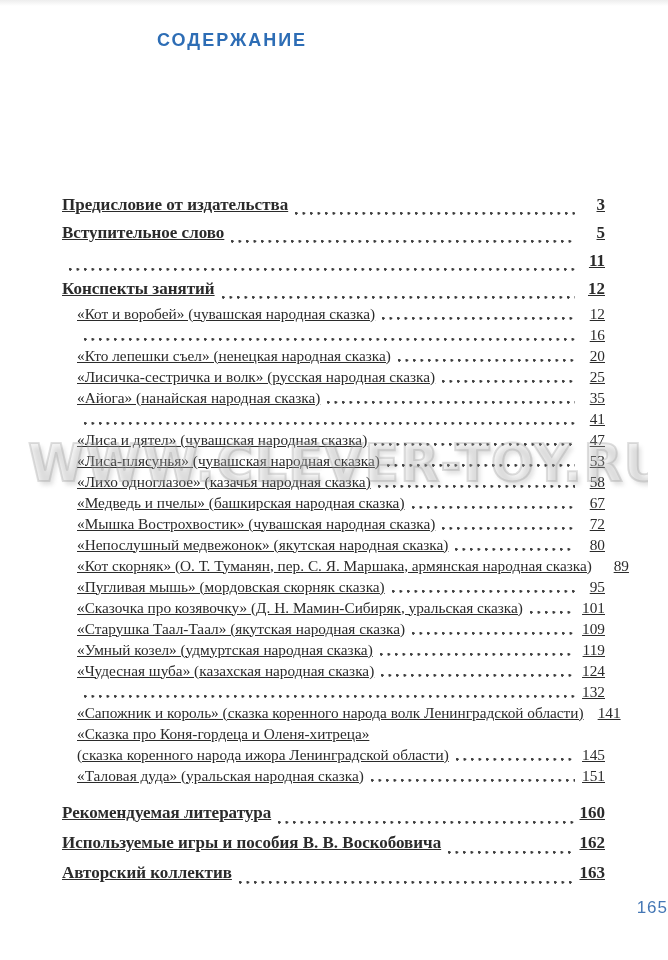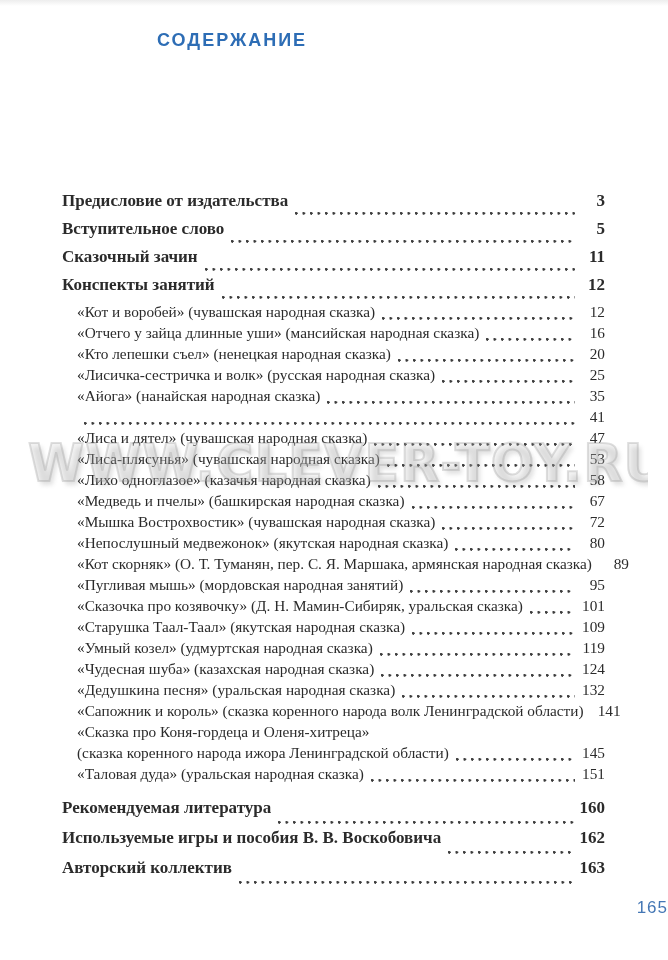--- a/index.html
+++ b/index.html
@@ -25,22 +25,23 @@
     font-size: 18px;
     font-weight: 600;
     letter-spacing: 2px;
     color: #2d6db5;
   }
   .toc {
     margin: 140px 63px 0 62px; 
   }
   .row {
     display: flex;
-    align-items: flex-start;
+    align-items: center;
     white-space: nowrap;
+    text-decoration: underline;
   }
   .row.section {
     height: 28px;
     font-size: 17px;
     font-weight: bold;
   }
   .row.item {
     height: 21px;
     font-size: 15.3px;
     padding-left: 15px;
@@ -116,36 +117,34 @@
     <span class="lbl">Предисловие от издательства</span>
     <span class="dots"></span>
     <span class="pg">3</span>
   </div>
       <div class="row section">
     <span class="lbl">Вступительное слово</span>
     <span class="dots"></span>
     <span class="pg">5</span>
   </div>
       <div class="row section">
-    <span class="lbl">Сказочный зачин</span>
     <span class="dots"></span>
     <span class="pg">11</span>
   </div>
       <div class="row section">
     <span class="lbl">Конспекты занятий</span>
     <span class="dots"></span>
     <span class="pg">12</span>
   </div>
       <div class="row item">
     <span class="lbl">«Кот и воробей» (чувашская народная сказка)</span>
     <span class="dots"></span>
     <span class="pg">12</span>
   </div>
       <div class="row item">
-    <span class="lbl">«Отчего у зайца длинные уши» (мансийская народная сказка)</span>
     <span class="dots"></span>
     <span class="pg">16</span>
   </div>
       <div class="row item">
     <span class="lbl">«Кто лепешки съел» (ненецкая народная сказка)</span>
     <span class="dots"></span>
     <span class="pg">20</span>
   </div>
       <div class="row item">
     <span class="lbl">«Лисичка-сестричка и волк» (русская народная сказка)</span>
@@ -190,21 +189,21 @@
     <span class="lbl">«Непослушный медвежонок» (якутская народная сказка)</span>
     <span class="dots"></span>
     <span class="pg">80</span>
   </div>
       <div class="row item">
     <span class="lbl">«Кот скорняк» (О. Т. Туманян, пер. С. Я. Маршака, армянская народная сказка)</span>
     <span class="dots"></span>
     <span class="pg">89</span>
   </div>
       <div class="row item">
-    <span class="lbl">«Пугливая мышь» (мордовская народная занятий)</span>
+    <span class="lbl">«Пугливая мышь» (мордовская скорняк сказка)</span>
     <span class="dots"></span>
     <span class="pg">95</span>
   </div>
       <div class="row item">
     <span class="lbl">«Сказочка про козявочку» (Д. Н. Мамин-Сибиряк, уральская сказка)</span>
     <span class="dots"></span>
     <span class="pg">101</span>
   </div>
       <div class="row item">
     <span class="lbl">«Старушка Таал-Таал» (якутская народная сказка)</span>
@@ -215,21 +214,20 @@
     <span class="lbl">«Умный козел» (удмуртская народная сказка)</span>
     <span class="dots"></span>
     <span class="pg">119</span>
   </div>
       <div class="row item">
     <span class="lbl">«Чудесная шуба» (казахская народная сказка)</span>
     <span class="dots"></span>
     <span class="pg">124</span>
   </div>
       <div class="row item">
-    <span class="lbl">«Дедушкина песня» (уральская народная сказка)</span>
     <span class="dots"></span>
     <span class="pg">132</span>
   </div>
       <div class="row item">
     <span class="lbl">«Сапожник и король» (сказка коренного народа волк Ленинградской области)</span>
     <span class="dots hidden"></span>
     <span class="pg">141</span>
   </div>
       <div class="row item cont-first">
     <span class="lbl">«Сказка про Коня-гордеца и Оленя-хитреца»</span>

